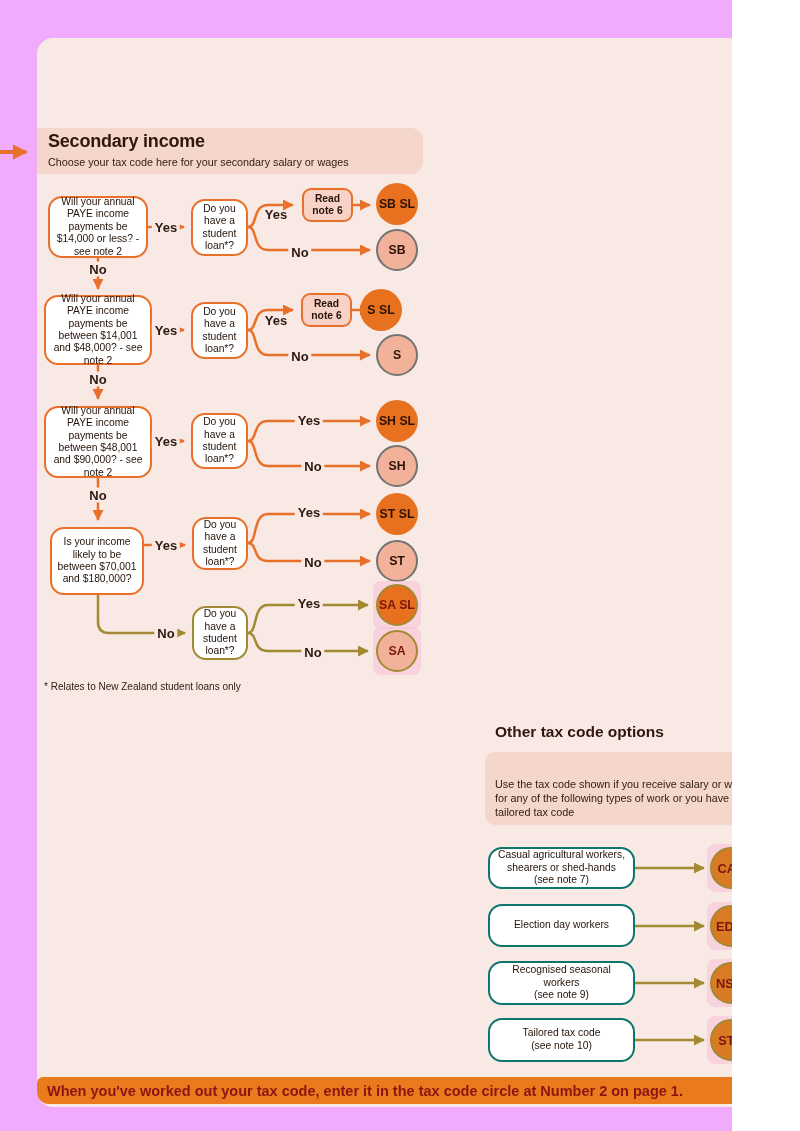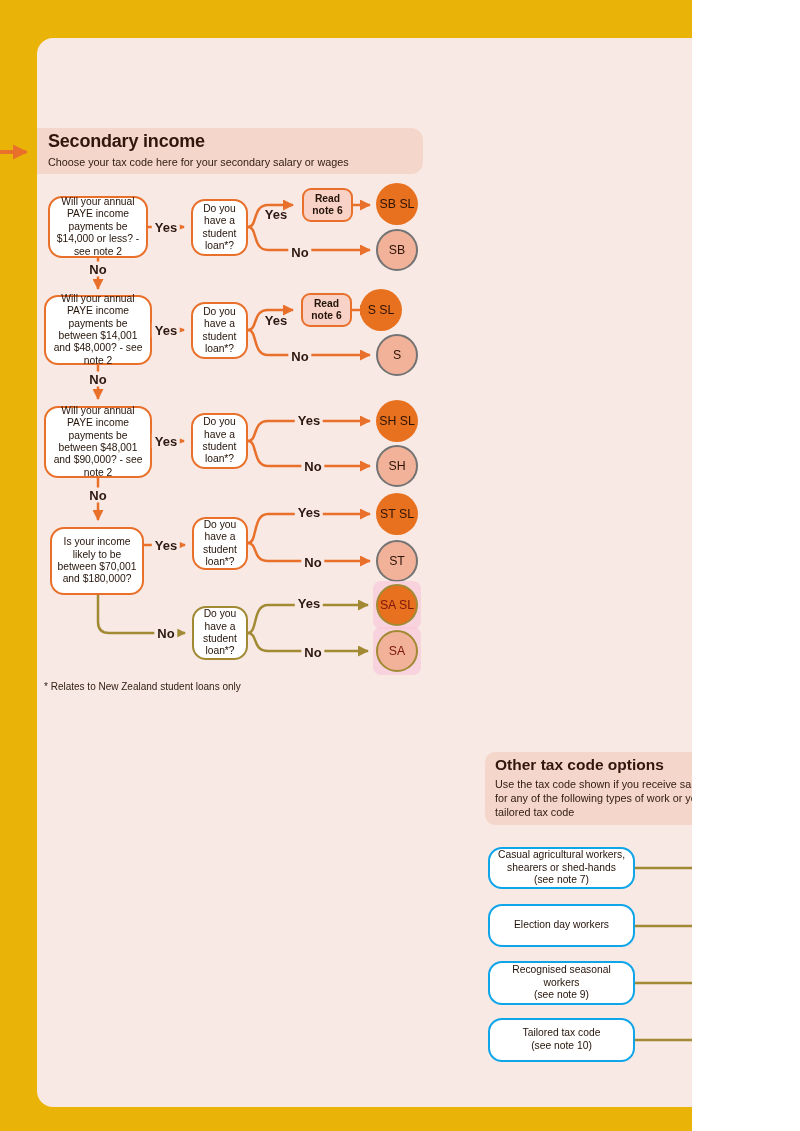--- a/index.html
+++ b/index.html
@@ -1,46 +1,46 @@
 <!DOCTYPE html>
 <html><head>
 <meta charset="utf-8">
 <style>
   html,body{margin:0;padding:0;background:#fff;}
-  .page{position:relative;width:692px;height:1131px;background:#eab308;overflow:hidden;
-        font-family:"Liberation Sans",sans-serif;color:#2e1b10;}
+  .page{position:relative;width:692px;height:1131px;background:#f0abfc;overflow:hidden;
+        font-family:"Liberation Sans",sans-serif;color:#2e1b10;padding-left:40px;}
   .panel{position:absolute;left:37px;top:38px;width:726px;height:1069px;
          background:#f9e9e4;border-radius:16px;}
   .band{position:absolute;background:#f5d6ca;}
   .band.sec{left:37px;top:128px;width:386px;height:46px;border-radius:0 12px 12px 0;}
   .band.oth{left:485px;top:752px;width:278px;height:73px;border-radius:10px;}
   .h1{position:absolute;font-weight:bold;color:#30160d;}
   .sec-title{left:48px;top:131px;font-size:18px;letter-spacing:-0.2px;}
   .sec-sub{position:absolute;left:48px;top:156px;font-size:10.8px;color:#332015;}
-  .oth-title{left:495px;top:756px;font-size:15.5px;}
+  .oth-title{left:495px;top:723px;font-size:15.5px;}
   .oth-sub{position:absolute;left:495px;top:778px;width:262px;font-size:10.8px;
            line-height:1.28;white-space:pre-line;color:#332015;}
   svg.wires{position:absolute;left:0;top:0;width:800px;height:1131px;}
   .node{position:absolute;display:flex;align-items:center;justify-content:center;
         text-align:center;box-sizing:border-box;}
   .qbox{background:#fff;border:2px solid #e8702a;border-radius:14px;
         font-size:10.3px;line-height:1.2;padding:2px 3px;color:#241309;}
   .qbox.olive{border-color:#a18a33;}
   .rnote{background:#f8d2c6;border:2px solid #e8702a;border-radius:9px;
          font-weight:bold;font-size:10.3px;line-height:1.15;color:#241309;}
-  .circle{border-radius:50%;font-weight:normal;font-size:12.3px;color:#2d1206;}
+  .circle{border-radius:50%;font-weight:bold;font-size:12.3px;color:#2d1206;}
   .c-dark{background:#e8711f;}
   .c-light{background:#f1b299;border:2px solid #737373;}
   .circle.olive{border:2.5px solid #a18a33;color:#7c150c;}
   .c-other{background:#d97b24;border:2.5px solid #a18a33;color:#7c150c;font-size:12.8px;}
   .halo{position:absolute;background:rgba(247,198,216,0.65);border-radius:8px;}
   .lbl{position:absolute;font-weight:bold;font-size:13px;color:#2c1810;
        transform:translate(-50%,-50%);line-height:1;}
   .lbl.bg{background:#f9e9e4;padding:1px 3px;}
-  .obox{background:#fff;border:2px solid #0ea5e9;border-radius:14px;
+  .obox{background:#fff;border:2px solid #0f766e;border-radius:14px;
         font-size:10.3px;line-height:1.25;padding:2px 5px;color:#241309;
         flex-direction:column;}
   .footnote{position:absolute;left:44px;top:681px;font-size:10px;color:#332015;}
   .banner{position:absolute;left:37px;top:1077px;width:726px;height:27px;
           background:#e97b1e;border-radius:6px 6px 12px 12px;display:flex;
           align-items:center;padding-left:10px;box-sizing:border-box;}
   .banner span{font-weight:bold;font-size:14.5px;color:#8c1512;}
   .pagenum{position:absolute;left:774px;top:1085px;font-weight:bold;font-size:11px;color:#222;}
 </style>
 </head>
@@ -167,14 +167,17 @@
       <div class="halo" style="left: 707px; top: 959px; width: 48px; height: 48px; position: absolute;"></div>
       <div class="node circle c-other " style="left: 710px; top: 962px; width: 42px; height: 42px; position: absolute; white-space: pre-line;">NSW</div>
       <div class="node obox" style="left: 488px; top: 1018px; width: 147px; height: 44px; position: absolute;">
         <span>Tailored tax code</span>
         <span>(see note 10)</span>
       </div>
       <div class="halo" style="left: 707px; top: 1016px; width: 48px; height: 48px; position: absolute;"></div>
       <div class="node circle c-other " style="left: 710px; top: 1019px; width: 42px; height: 42px; position: absolute; white-space: pre-line;">STC</div>
     </div>
 
+  <div class="banner">
+    <span>When you've worked out your tax code, enter it in the tax code circle at Number 2 on page 1.</span>
+  </div>
   <div class="pagenum">3</div>
 </div>
 
 </body></html>

